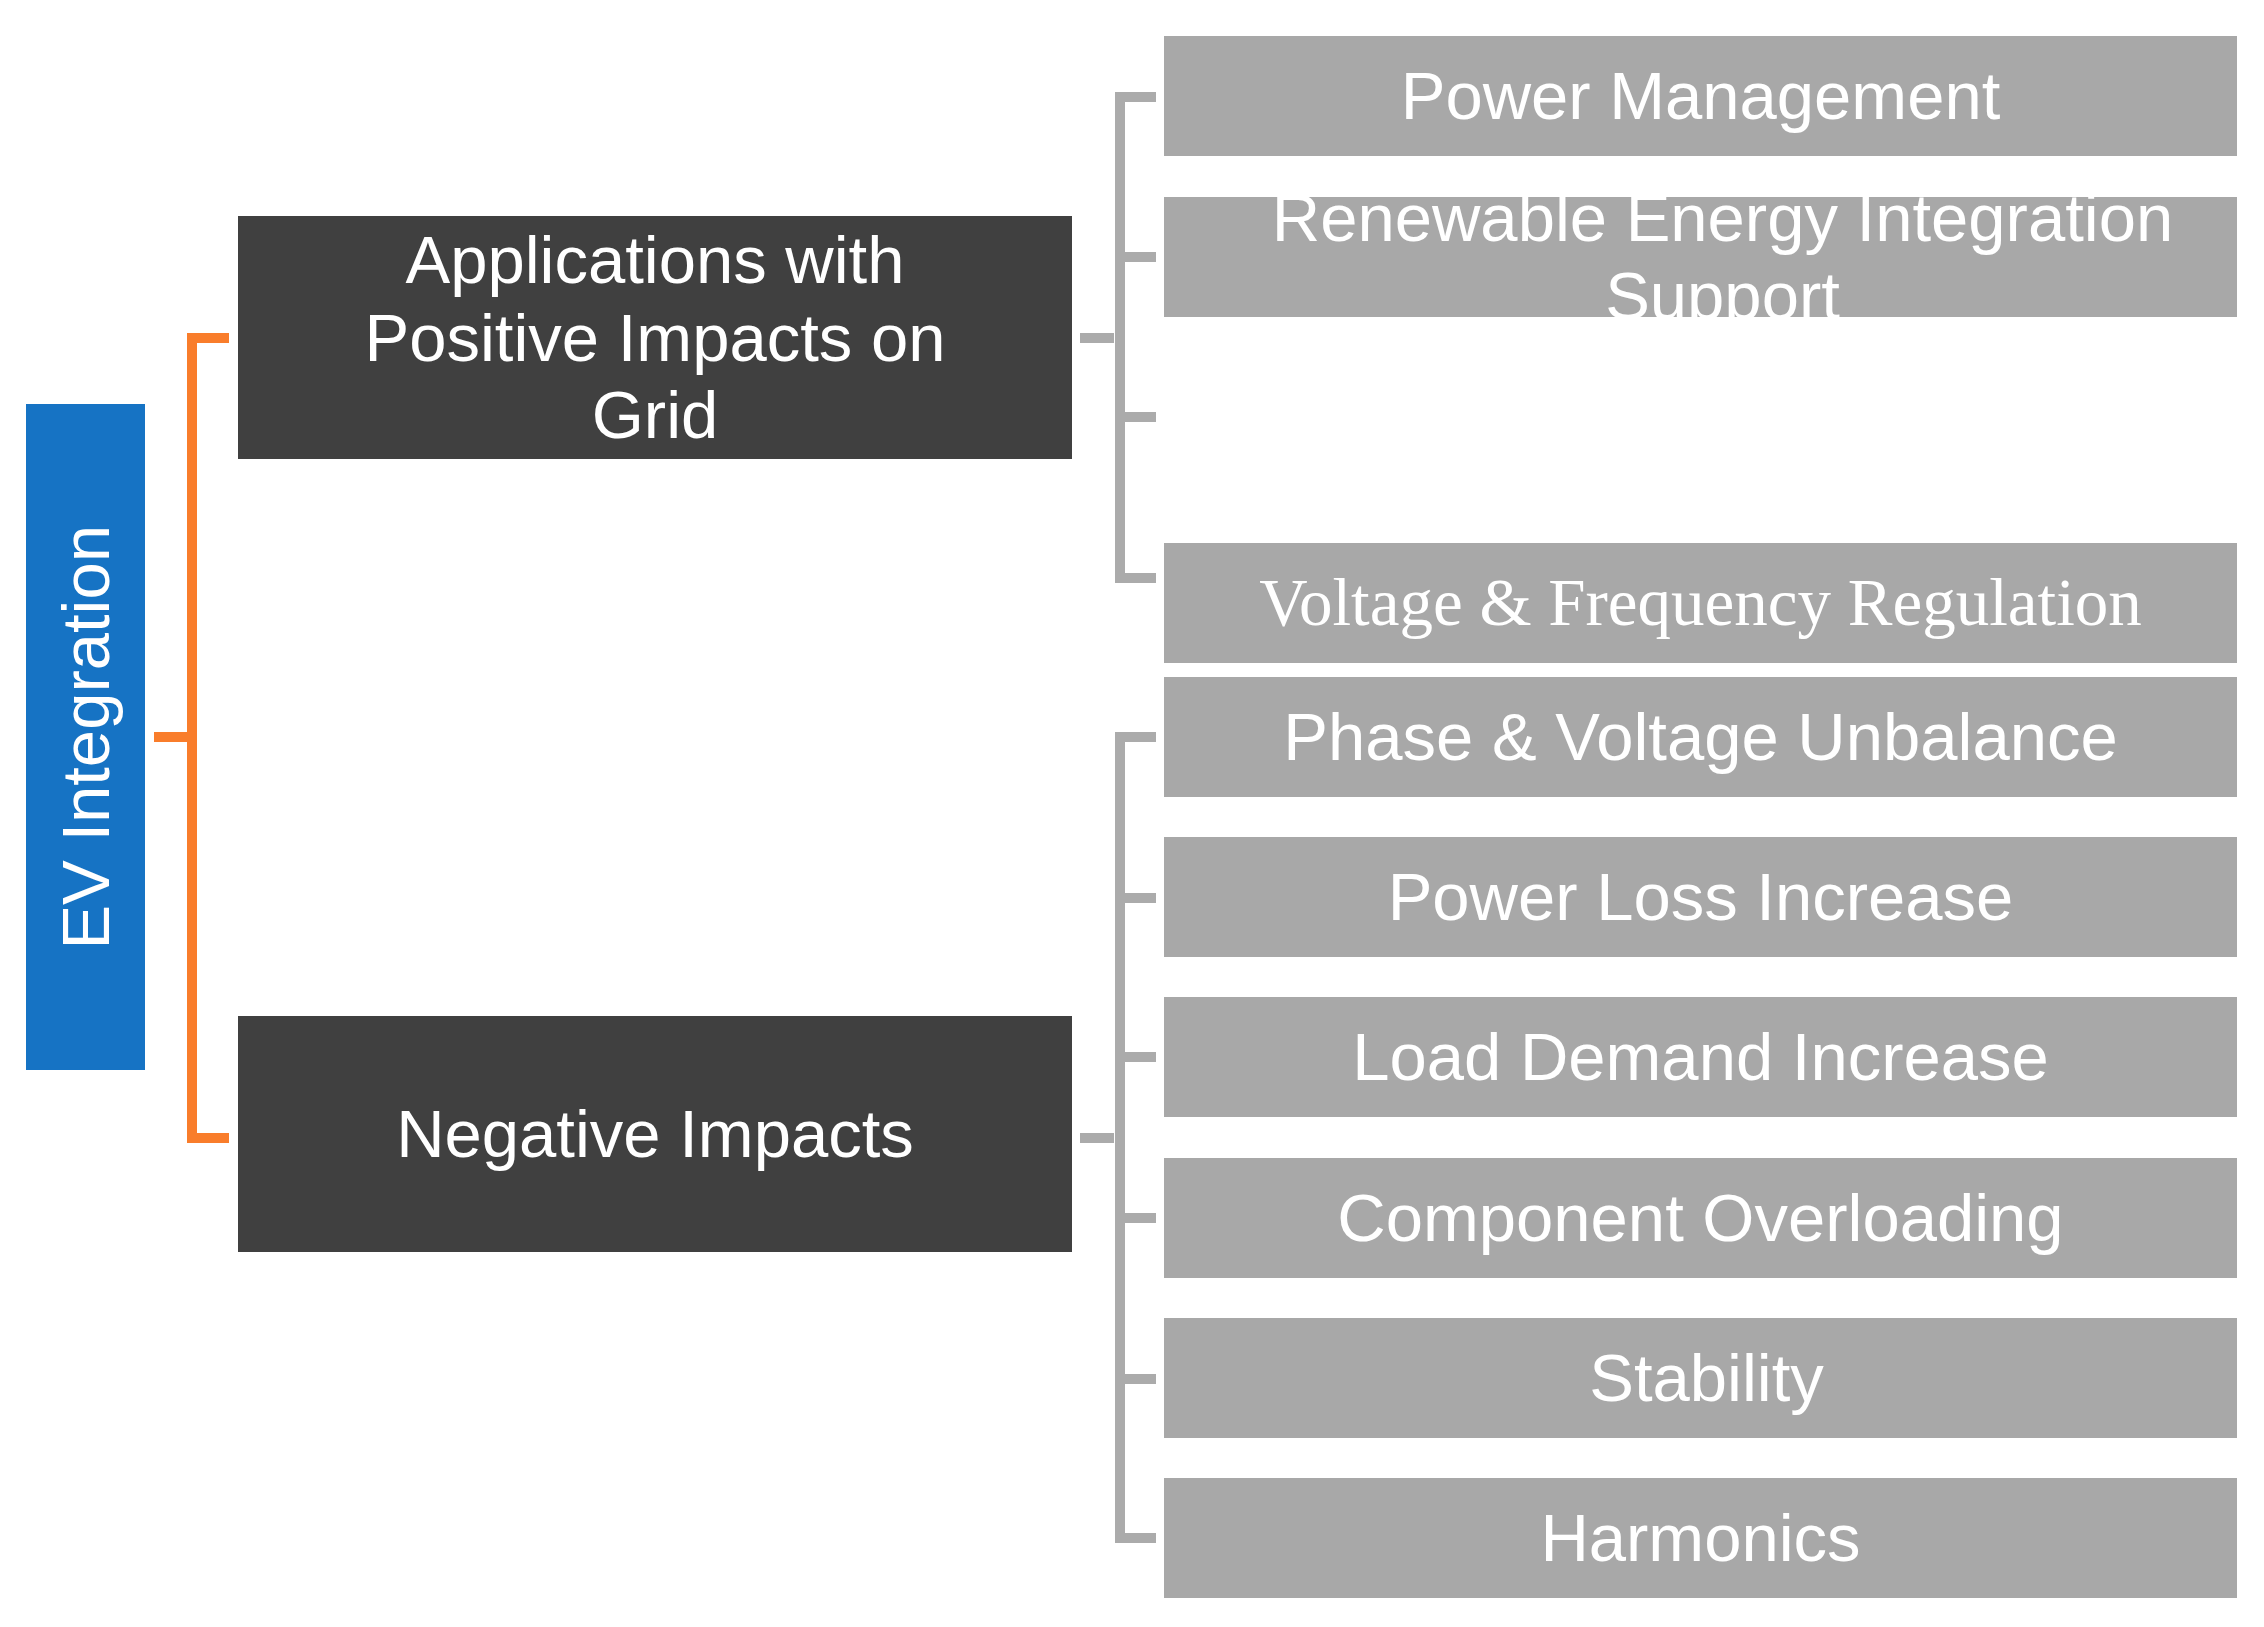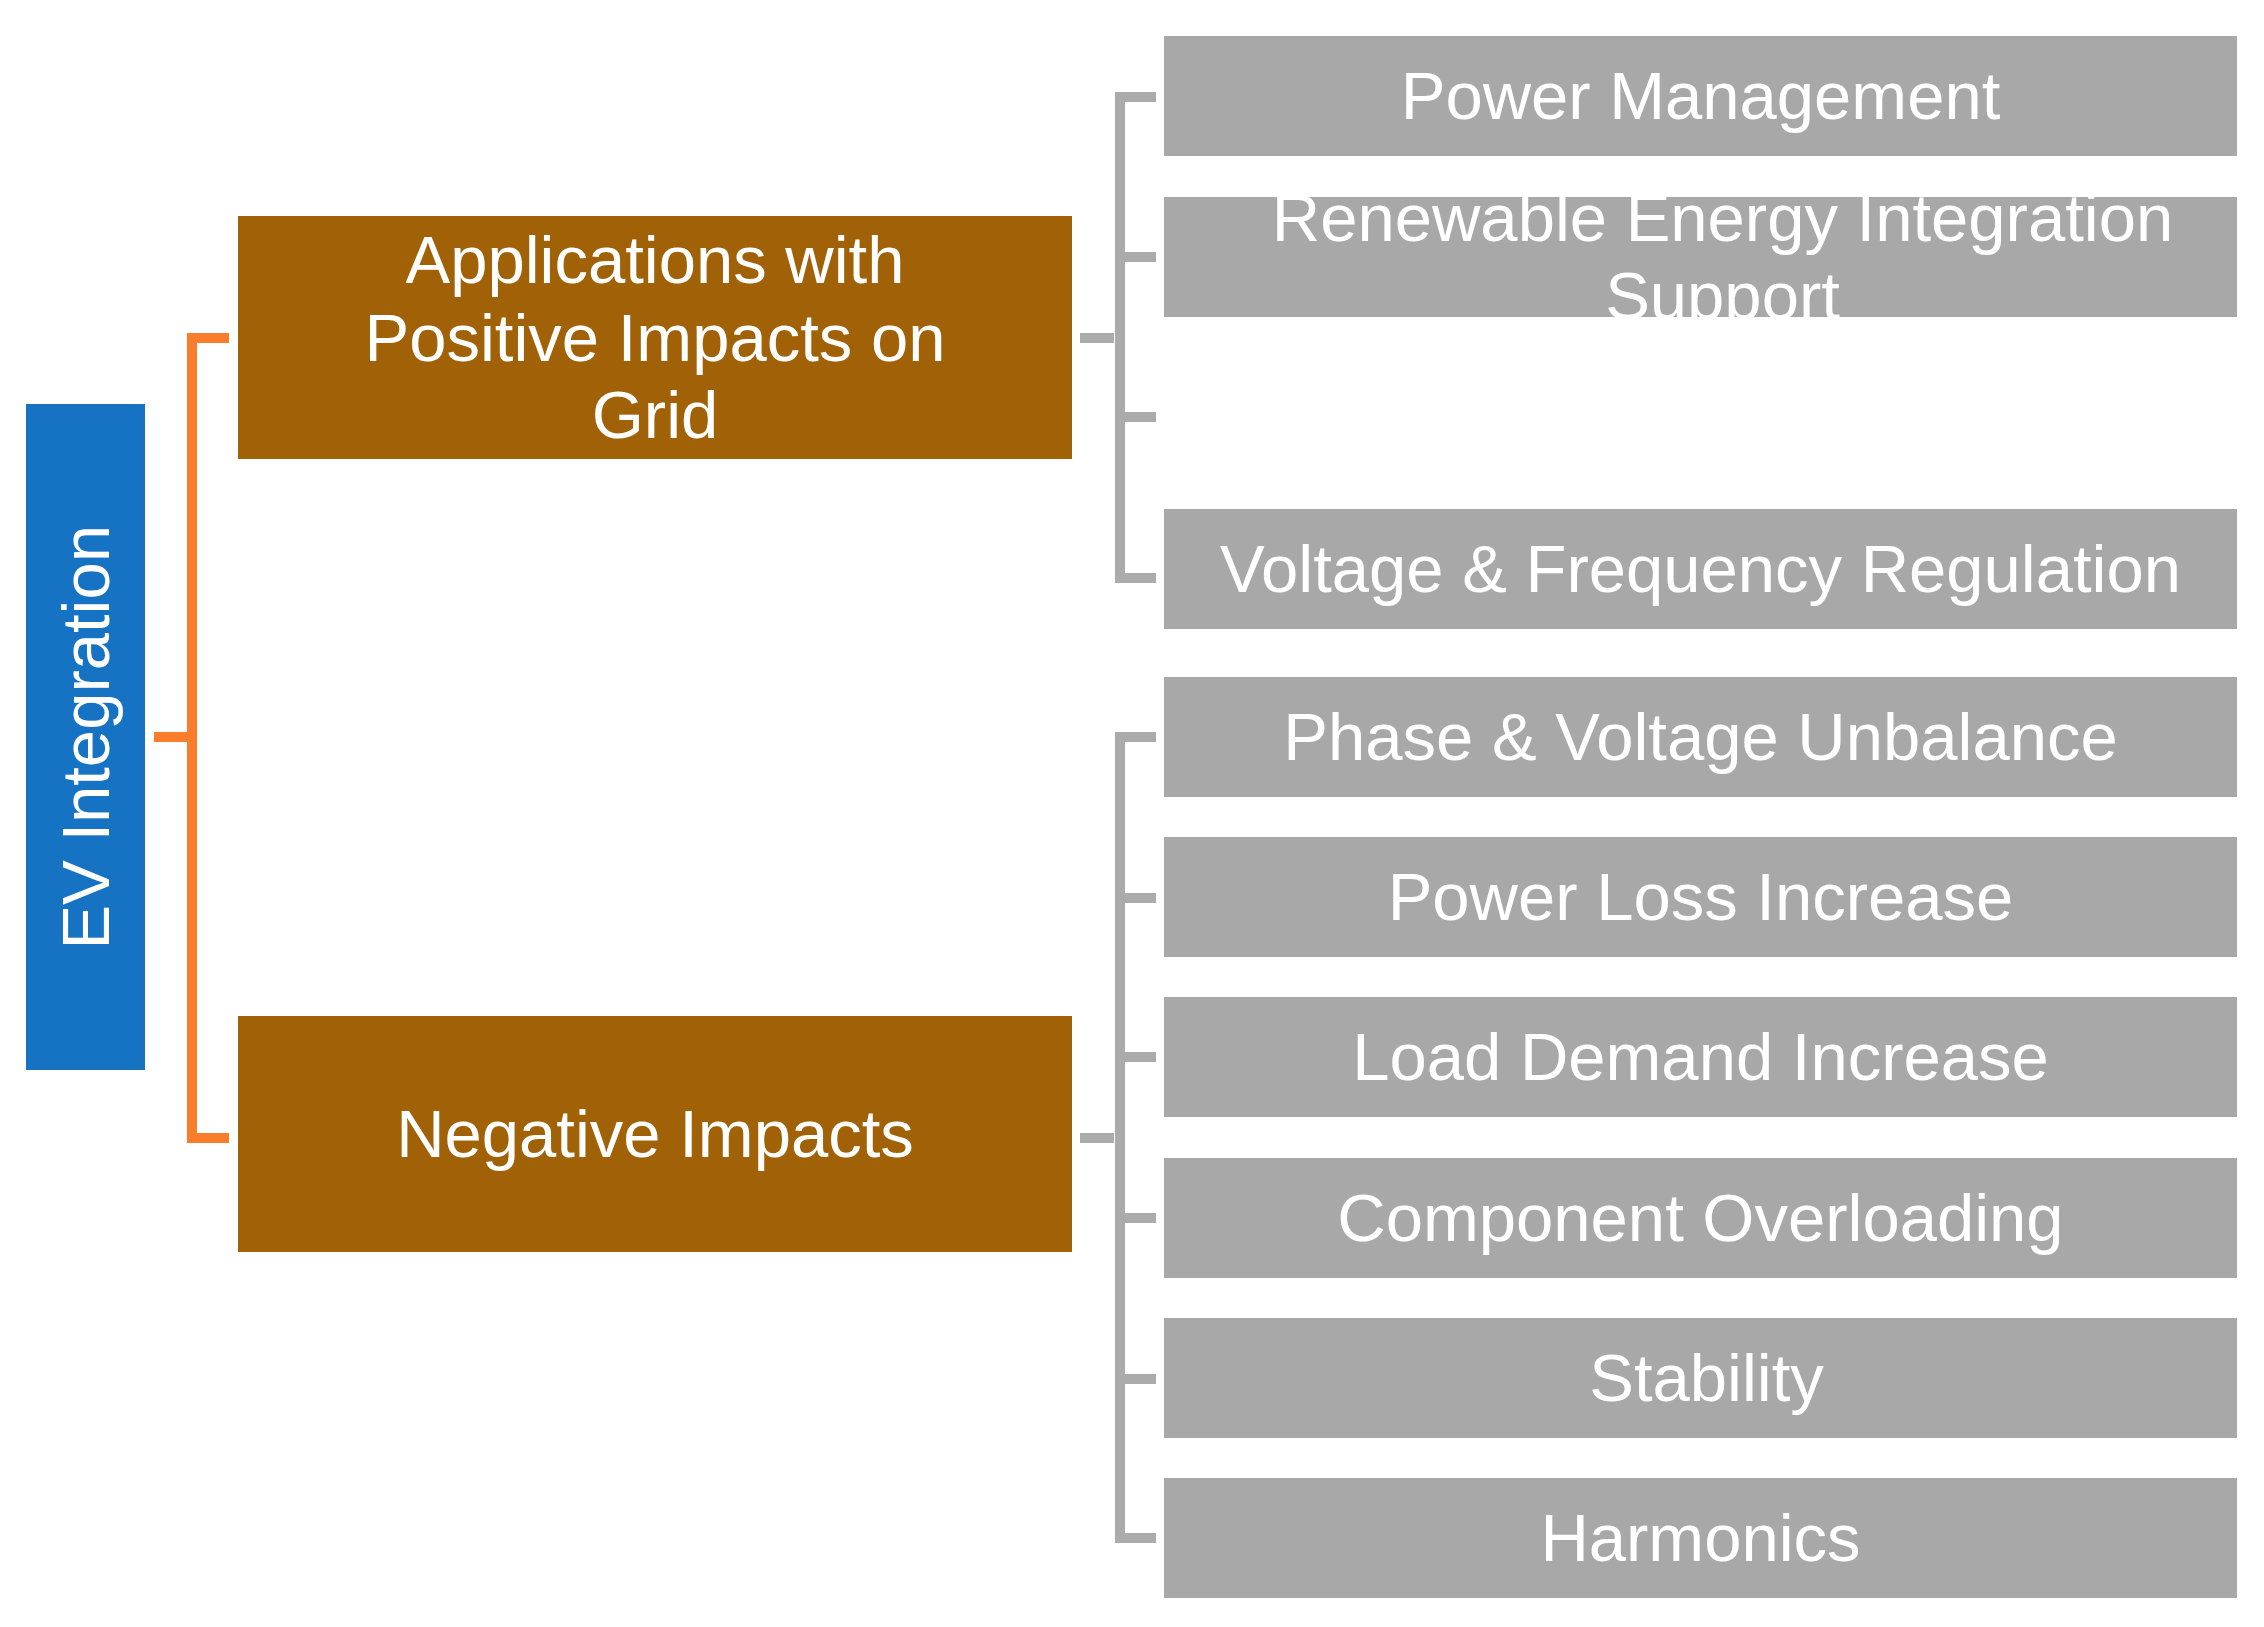--- a/index.html
+++ b/index.html
@@ -30,34 +30,34 @@
     left: 26px; top: 404px;
     width: 119px; height: 666px;
     background: #1673C4;
   }
   .root-node .vtext {
     writing-mode: vertical-rl;
     transform: rotate(180deg);
     white-space: nowrap;
   }
   .branch-node {
-    background: #a16207;
+    background: #404040;
   }
   .branch-1 { left: 238px; top: 216px;  width: 834px; height: 243px; }
   .branch-2 { left: 238px; top: 1016px; width: 834px; height: 236px; }
   .branch-node .label { max-width: 688px; }
   .leaf-node {
     left: 1164px;
     width: 1073px; height: 120px;
     background: #A8A8A8;
   }
   .leaf-1  { top: 36px; }
   .leaf-2  { top: 197px; padding-left: 44px; }
   .leaf-3  { top: 357px; }
-  .leaf-4  { top: 509px; }
+  .leaf-4  { top: 543px; font-family: Liberation Serif, serif; }
   .leaf-5  { top: 677px; }
   .leaf-6  { top: 837px; }
   .leaf-7  { top: 997px; }
   .leaf-8  { top: 1158px; }
   .leaf-9  { top: 1318px; padding-left: 12px; }
   .leaf-10 { top: 1478px; }
   .conn {
     position: absolute;
   }
   .conn.orange { background: #F97D2B; }

